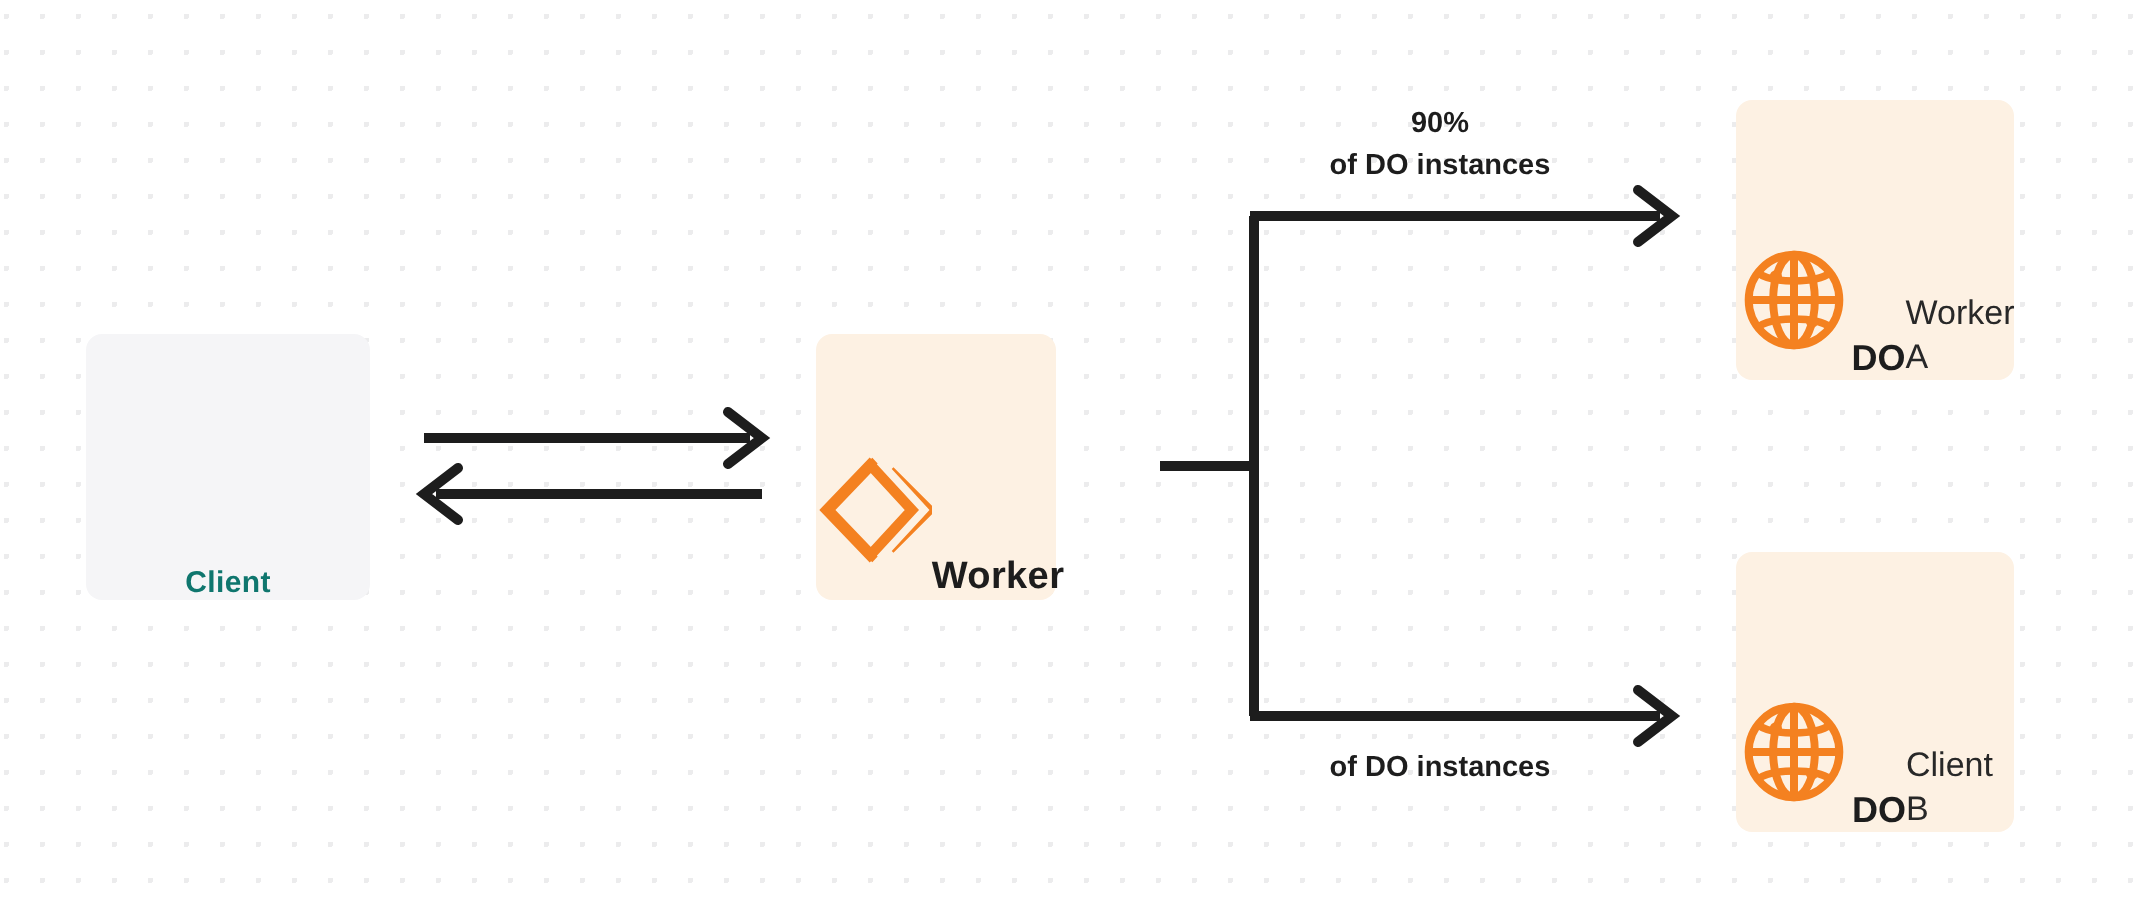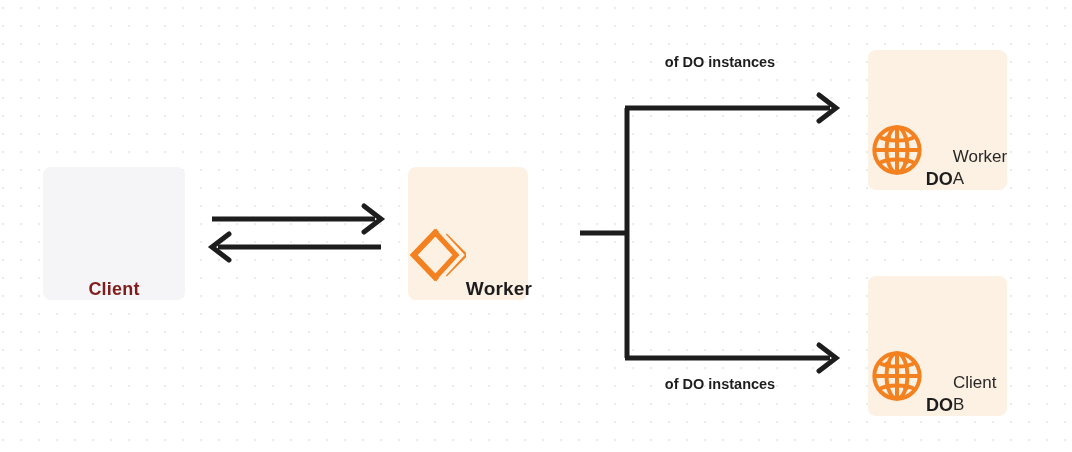--- a/index.html
+++ b/index.html
@@ -36,23 +36,23 @@
 
   
   .node-client {
     left: 43px;
     top: 167px;
     width: 142px;
     height: 133px;
     background-color: #f5f5f7;
   }
   .client-label {
-    font-size: 18px;
-    font-weight: bold;
-    color: #7f1d1d;
+    font-size: 15px;
+    font-weight: bold;
+    color: #0f766e;
     letter-spacing: 0.2px;
   }
 
   
   .node-worker {
     left: 408px;
     top: 167px;
     width: 120px;
     height: 133px;
     background-color: #fdf1e3;
@@ -216,20 +216,21 @@
         </g>
         <circle cx="22" cy="19" r="3.4" fill="#f48120"></circle>
         <circle cx="42" cy="44" r="3.4" fill="#f48120"></circle>
       </svg>
     </span>
     <span class="do-title">DO</span>
     <span class="do-sub">Client B</span>
   </div>
 
   <div class="edge-label edge-label-top">
+    <div>90%</div>
     <div>of DO instances</div>
   </div>
 
   <div class="edge-label edge-label-bottom">
     <div>of DO instances</div>
   </div>
 
 </div>
 
 </body></html>

